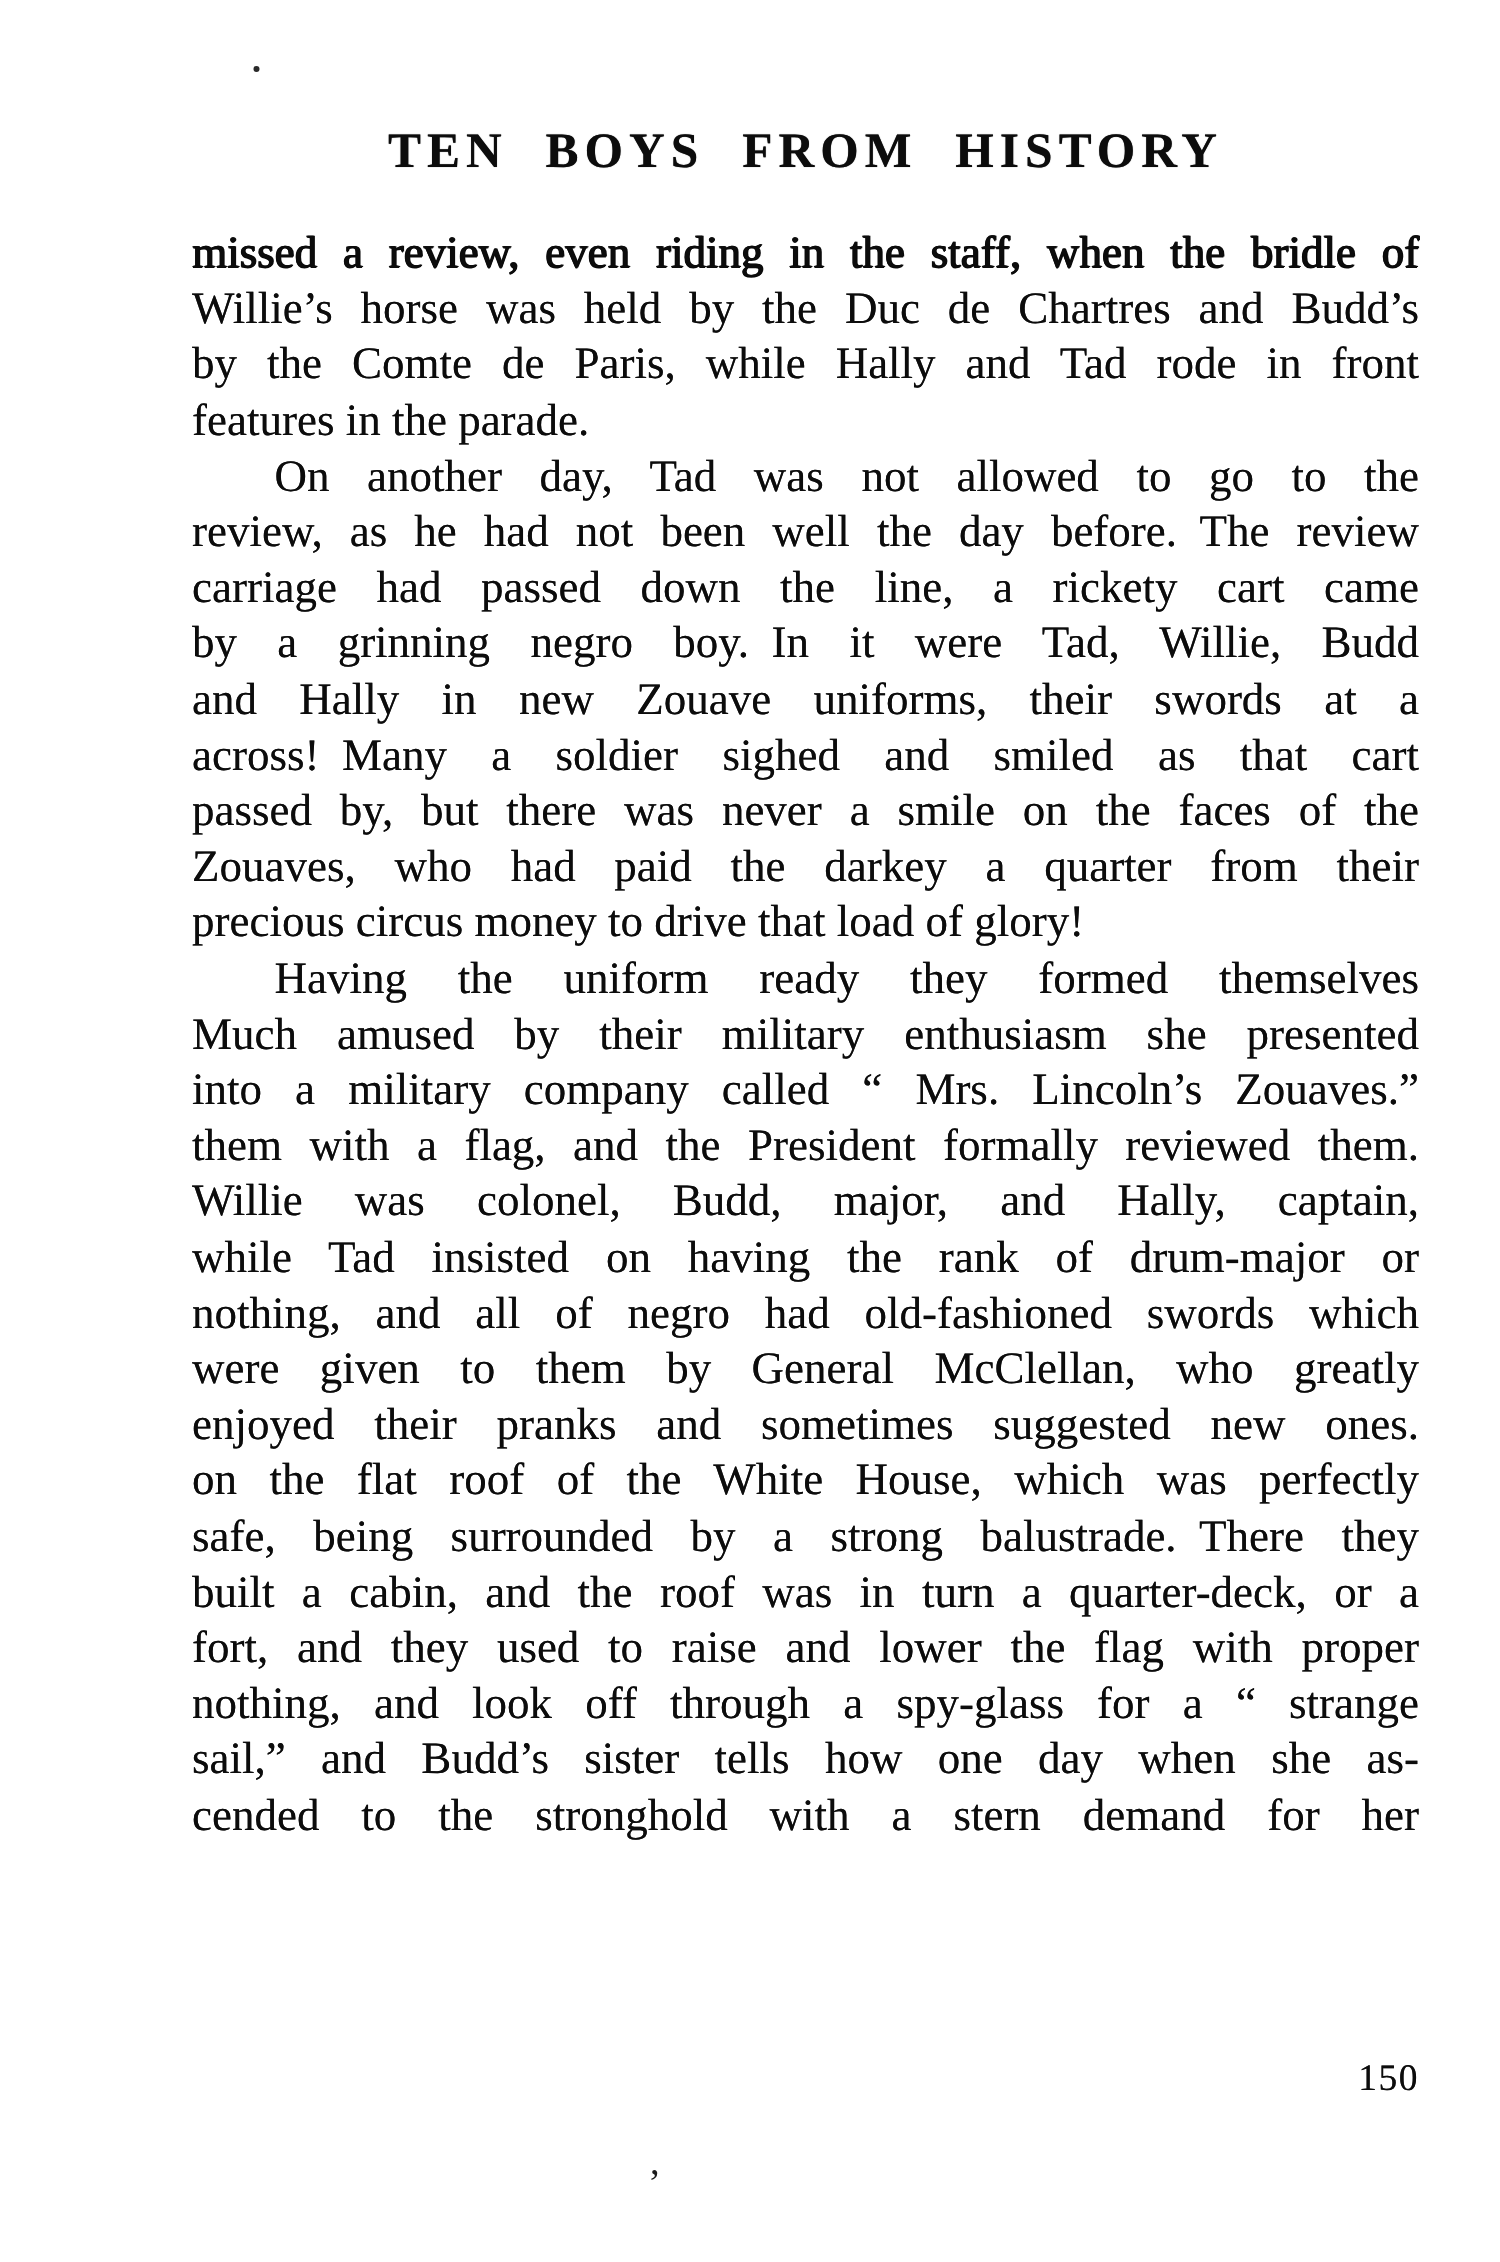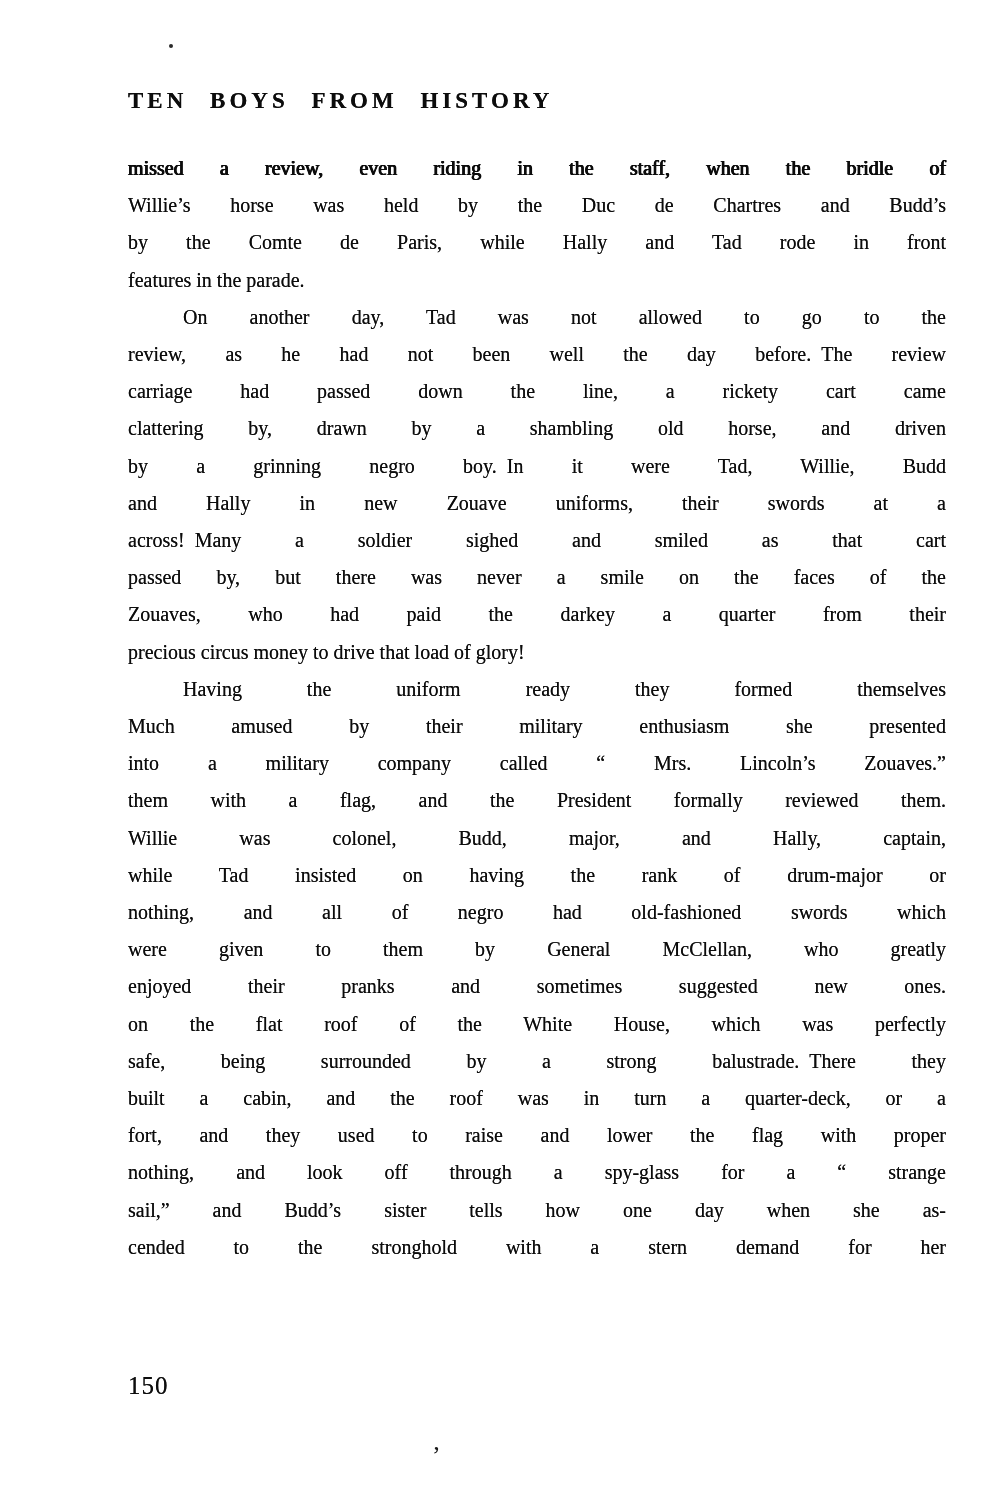--- a/index.html
+++ b/index.html
@@ -15,33 +15,34 @@
     overflow: hidden;
     font-family: "Liberation Serif", "DejaVu Serif", serif;
     color: #0c0c0c;
   }
   .running-head {
     position: absolute;
     top: 82px;
     left: 128px;
     width: 818px;
     margin: 0;
-    font-size: 23px;
+    text-align: center;
+    font-size: 33px;
     line-height: 38px;
     font-weight: 700;
     letter-spacing: 4px;
     word-spacing: 13px;
     text-shadow: 0 0 0.5px rgba(0,0,0,0.8);
   }
   .text-block {
     position: absolute;
     top: 150px;
     left: 128px;
     width: 818px;
-    font-size: 20px;
+    font-size: 30px;
     line-height: 37.2px;
     text-shadow: 0 0 0.4px rgba(0,0,0,0.75);
   }
   .paragraph { margin: 0; }
   .line {
     text-align: justify;
     text-align-last: justify;
   }
   .line.no-just {
     text-align-last: left;
@@ -51,21 +52,21 @@
   }
   
   .paragraph:first-child .line:first-child {
     text-shadow: 0.6px 0 currentColor, -0.4px 0 currentColor, 0 0.4px currentColor;
   }
   .page-number {
     position: absolute;
     top: 1372px;
     left: 128px;
     width: 818px;
-    text-align: left;
+    text-align: right;
     font-size: 25px;
     letter-spacing: 1px;
     text-shadow: 0 0 0.4px rgba(0,0,0,0.75);
   }
   .ink-speck {
     position: absolute;
     top: 44px;
     left: 169px;
     width: 4px;
     height: 4px;
@@ -90,21 +91,20 @@
       <div class="paragraph">
         <div class="line">missed a review, even riding in the staff, when the bridle of</div>
         <div class="line">Willie’s horse was held by the Duc de Chartres and Budd’s</div>
         <div class="line">by the Comte de Paris, while Hally and Tad rode in front</div>
         <div class="line no-just">features in the parade.</div>
       </div>
       <div class="paragraph indent">
         <div class="line">On another day, Tad was not allowed to go to the</div>
         <div class="line">review, as he had not been well the day before. The review</div>
         <div class="line">carriage had passed down the line, a rickety cart came</div>
-        <div class="line">clattering by, drawn by a shambling old horse, and driven</div>
         <div class="line">by a grinning negro boy. In it were Tad, Willie, Budd</div>
         <div class="line">and Hally in new Zouave uniforms, their swords at a</div>
         <div class="line">across! Many a soldier sighed and smiled as that cart</div>
         <div class="line">passed by, but there was never a smile on the faces of the</div>
         <div class="line">Zouaves, who had paid the darkey a quarter from their</div>
         <div class="line no-just">precious circus money to drive that load of glory!</div>
       </div>
       <div class="paragraph indent">
         <div class="line">Having the uniform ready they formed themselves</div>
         <div class="line">Much amused by their military enthusiasm she presented</div>

